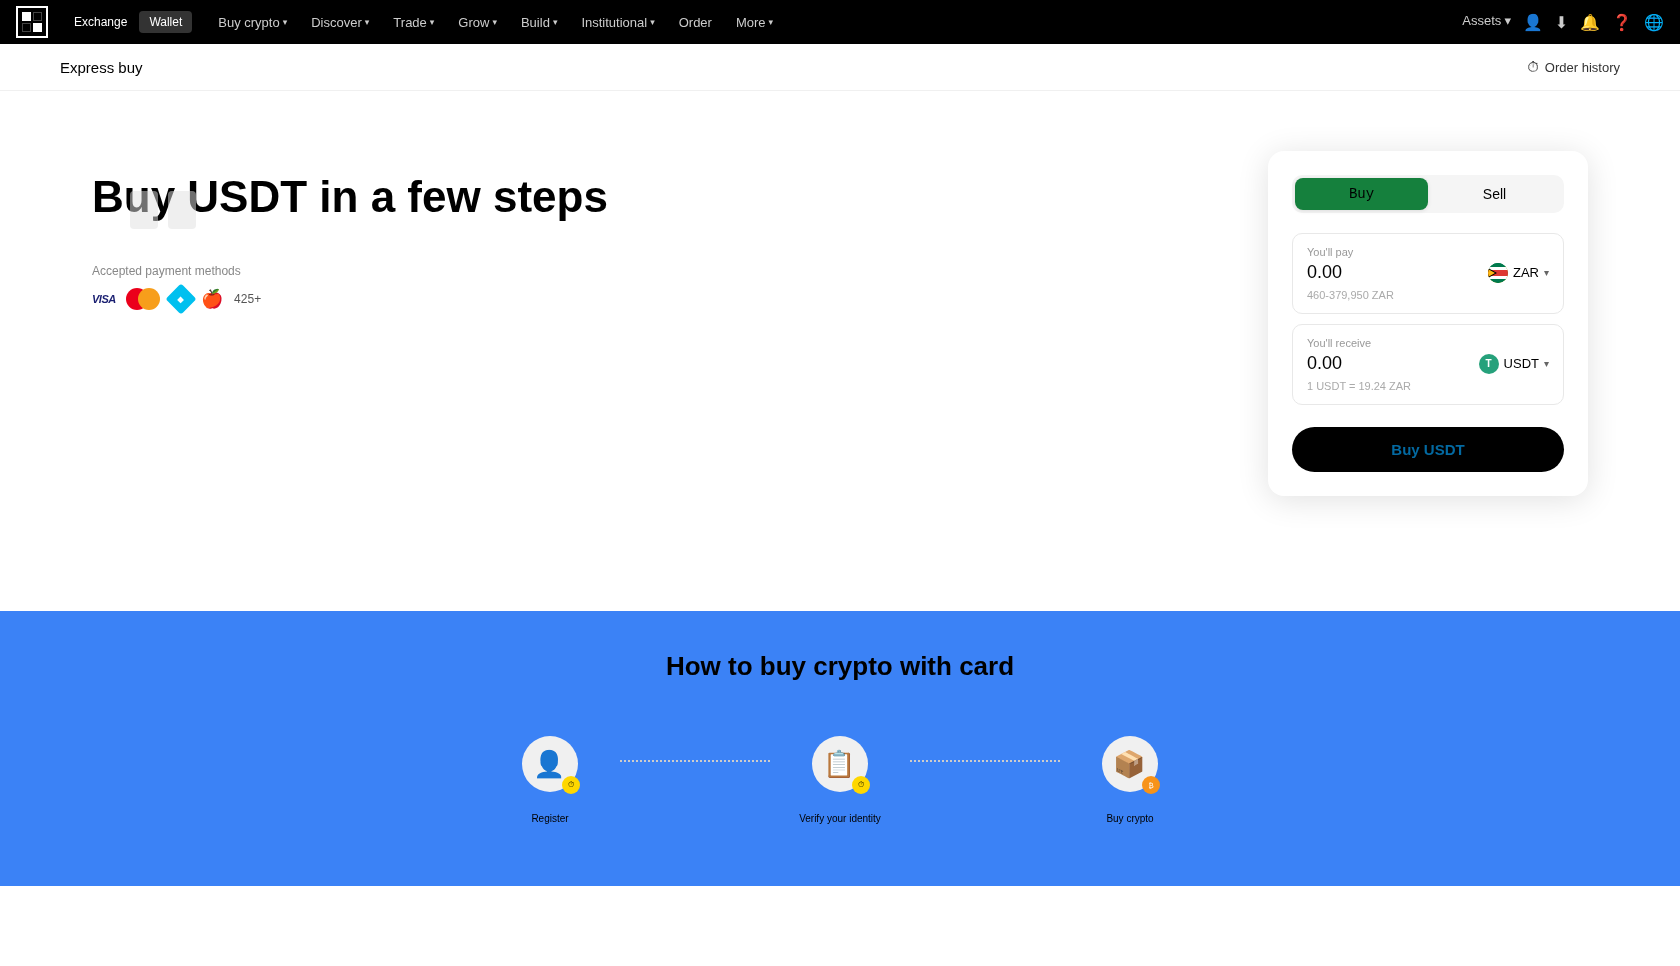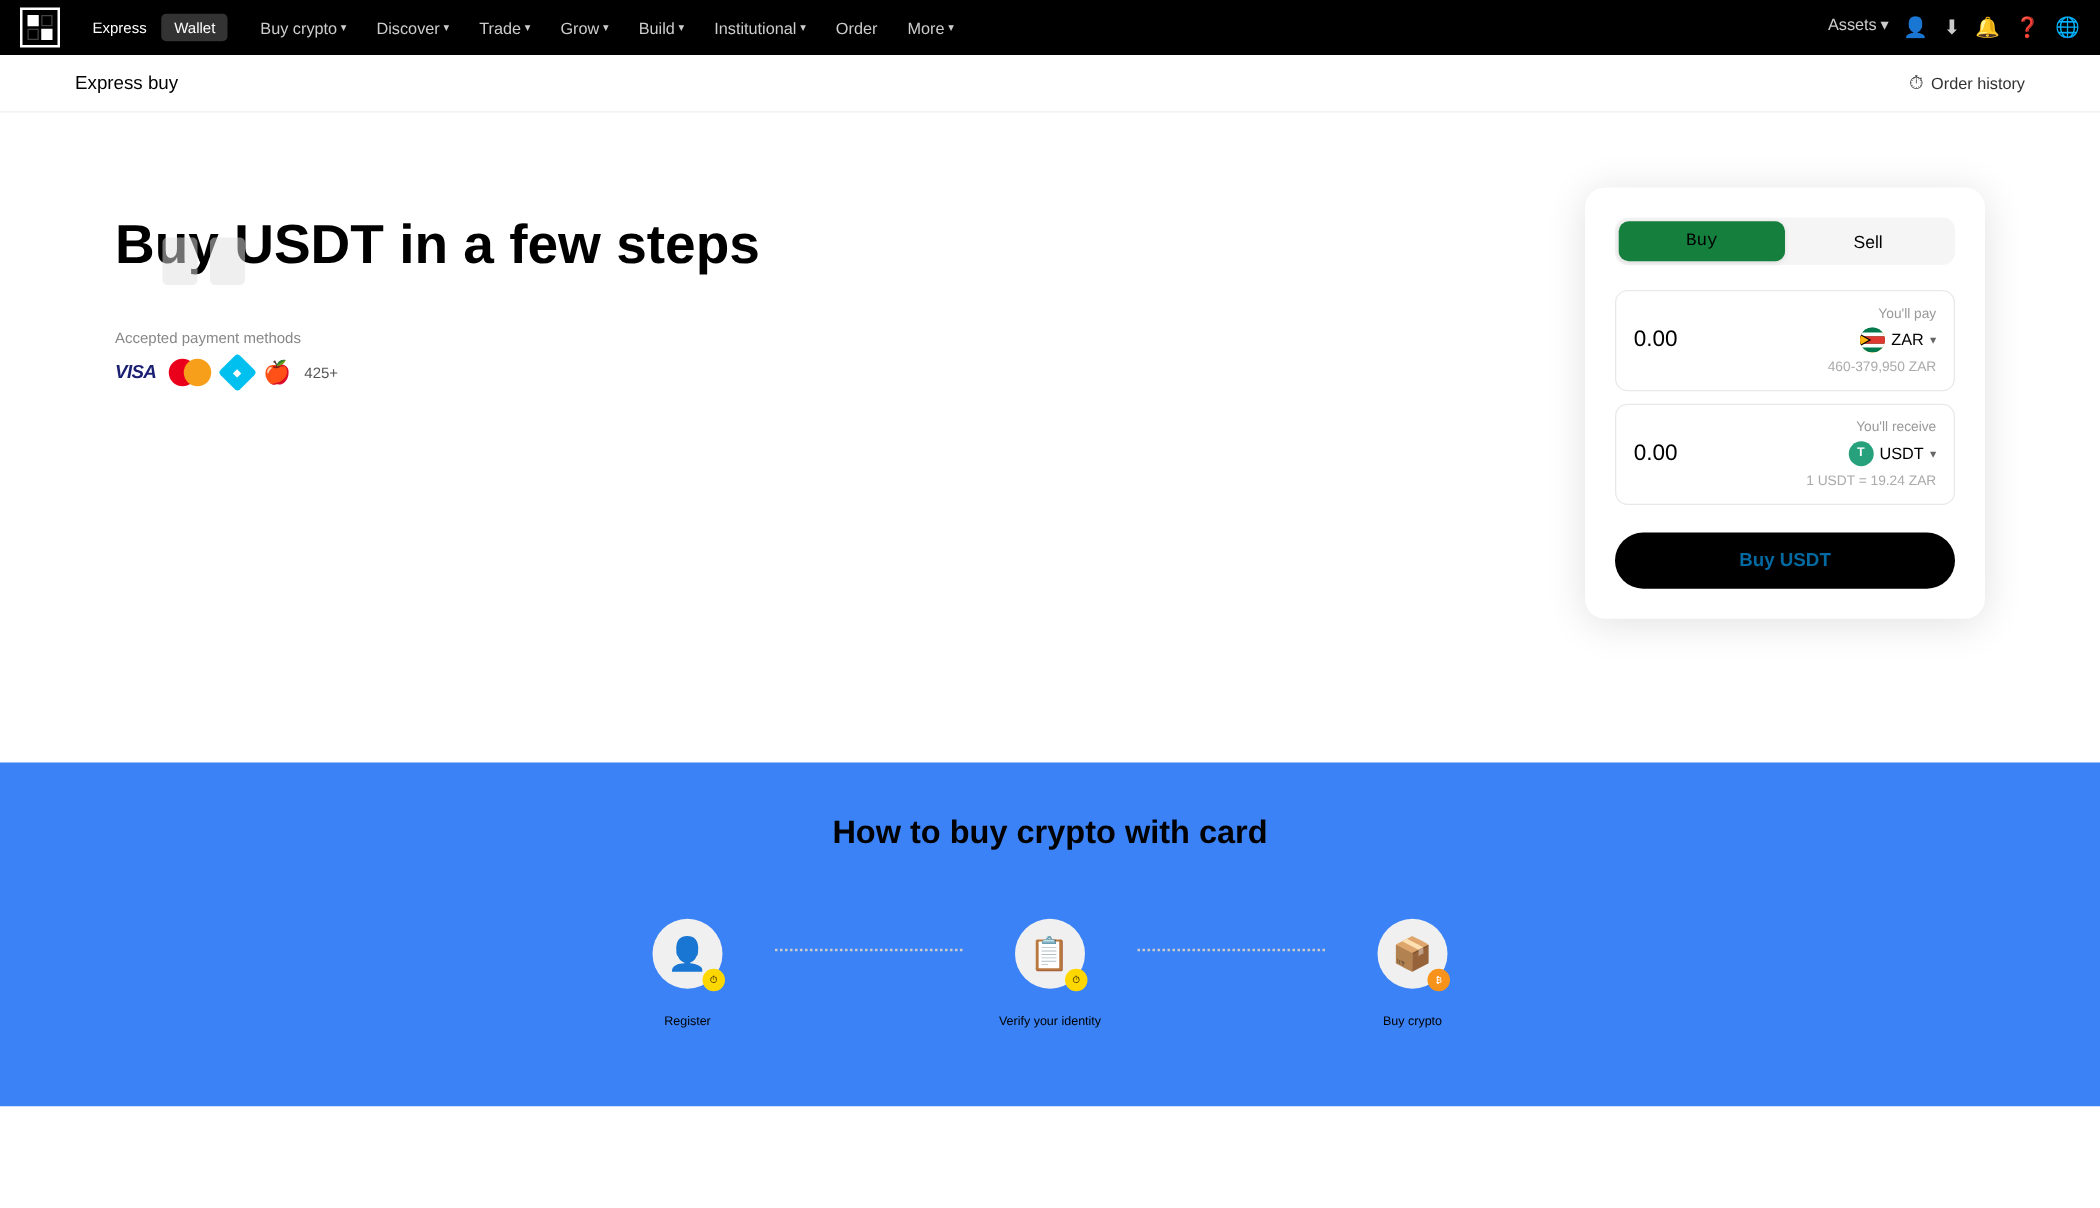--- a/index.html
+++ b/index.html
@@ -90,21 +90,21 @@
       margin-bottom: 16px; margin-top: 20px;
     }
     .hero-subtitle { font-size: 15px; color: #555; margin-bottom: 48px; }
 
     .payment-methods { margin-top: 40px; }
     .payment-label { font-size: 12px; color: #888; margin-bottom: 10px; }
     .payment-icons { display: flex; align-items: center; gap: 10px; }
 
     
     .visa-icon {
-      font-size: 15px; font-weight: 900; color: #1a1f71;
+      font-size: 11px; font-weight: 900; color: #1a1f71;
       font-style: italic; letter-spacing: -0.5px;
     }
     
     .mc-icon { display: flex; }
     .mc-circle {
       width: 22px; height: 22px; border-radius: 50%;
     }
     .mc-red { background: #eb001b; }
     .mc-orange { background: #f79e1b; margin-left: -10px; }
 
@@ -139,21 +139,21 @@
       display: flex; margin-bottom: 20px;
       background: #f5f5f5; border-radius: 10px; padding: 3px;
     }
     .widget-tab {
       flex: 1; text-align: center; padding: 8px;
       border-radius: 8px; font-size: 14px; font-weight: 500;
       cursor: pointer; border: none; background: transparent;
     }
     .widget-tab.active { background: #15803d; box-shadow: 0 1px 4px rgba(0,0,0,0.1); font-family: Liberation Mono, monospace; }
 
-    .input-group { margin-bottom: 10px; text-align: right; }
+    .input-group { margin-bottom: 10px; }
     .input-box {
       border: 1px solid #e8e8e8; border-radius: 10px;
       padding: 12px 14px;
     }
     .input-label { font-size: 11px; color: #999; margin-bottom: 4px; }
     .input-row { display: flex; align-items: center; justify-content: space-between; }
     .input-value { font-size: 18px; font-weight: 400; color: #000; }
     .currency-selector {
       display: flex; align-items: center; gap: 5px;
       font-size: 13px; font-weight: 500; cursor: pointer;
@@ -232,21 +232,21 @@
 <nav class="navbar">
 
   <div class="logo-box">
     <div class="logo-cell"></div>
     <div class="logo-cell dark"></div>
     <div class="logo-cell dark"></div>
     <div class="logo-cell"></div>
   </div>
 
   <div class="nav-toggle">
-    <button class="nav-toggle-btn">Express</button>
+    <button class="nav-toggle-btn">Exchange</button>
     <button class="nav-toggle-btn active">Wallet</button>
   </div>
 
   <div class="nav-links">
     <button class="nav-link">
       <span>Buy crypto</span>
       <span class="chevron">▾</span>
     </button>
     <button class="nav-link">
       <span>Discover</span>

